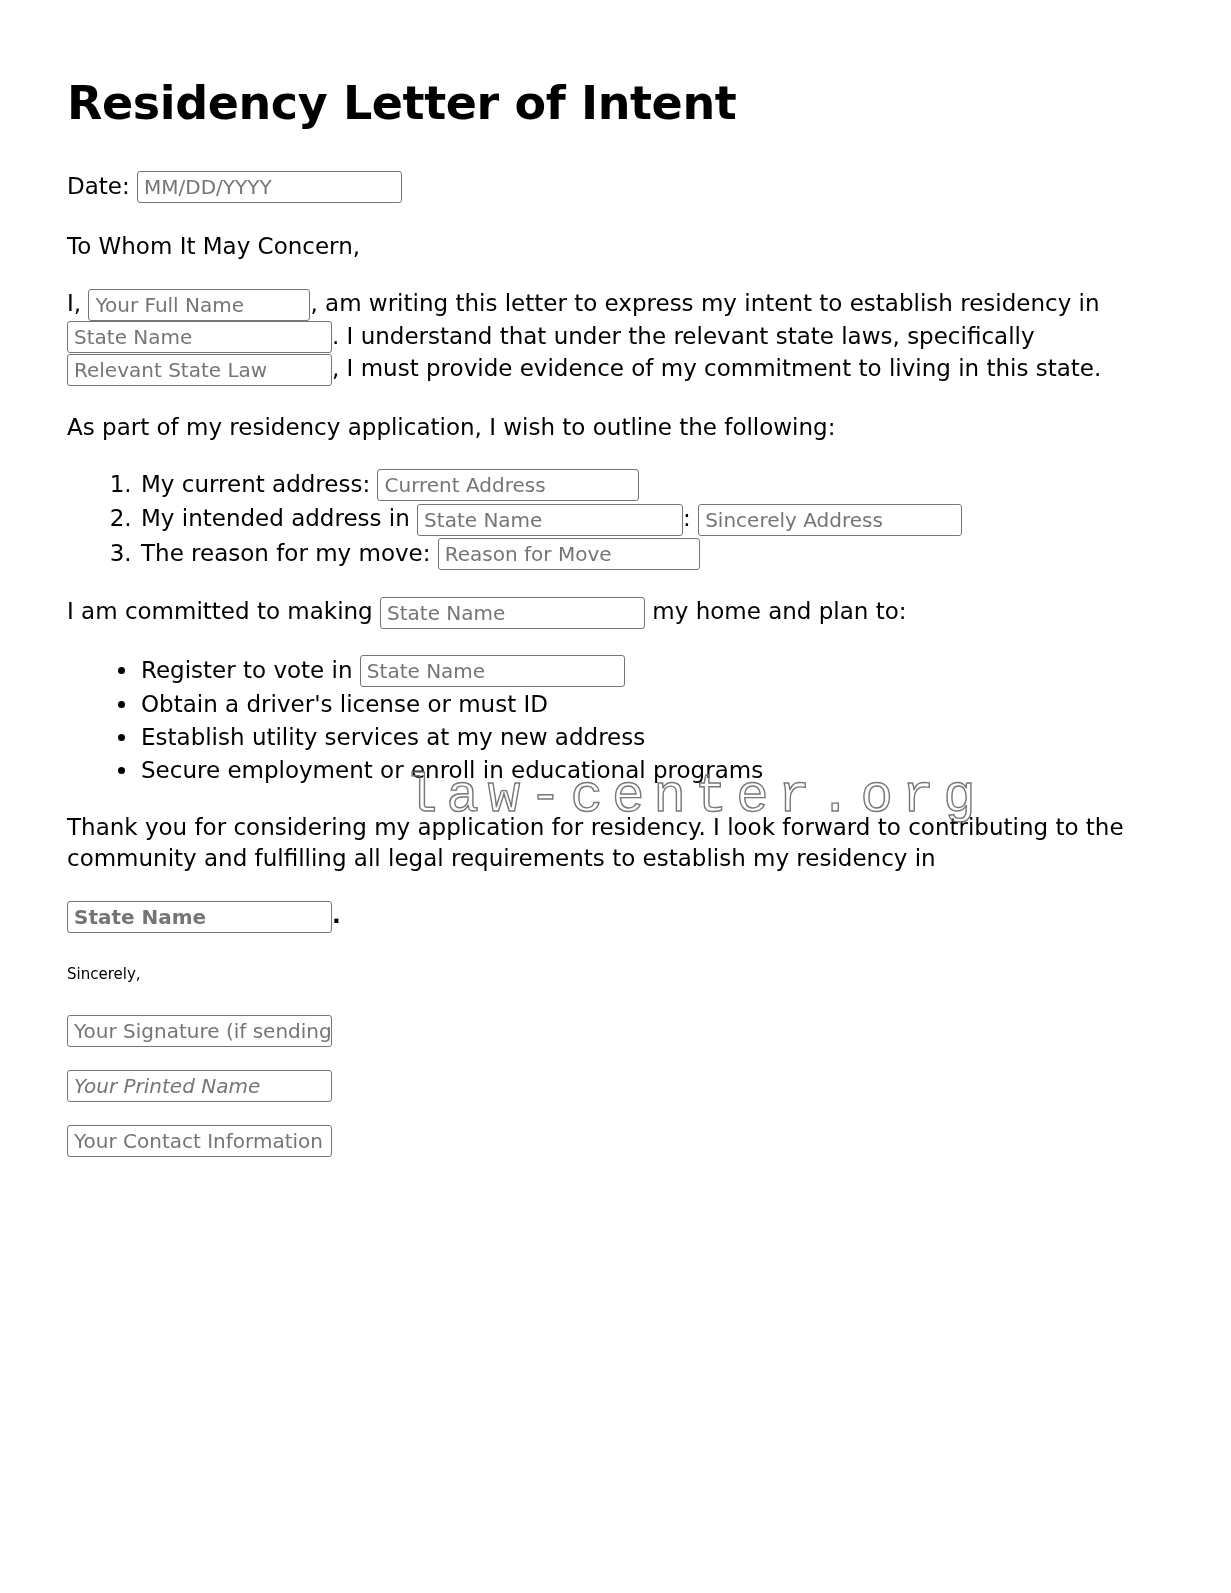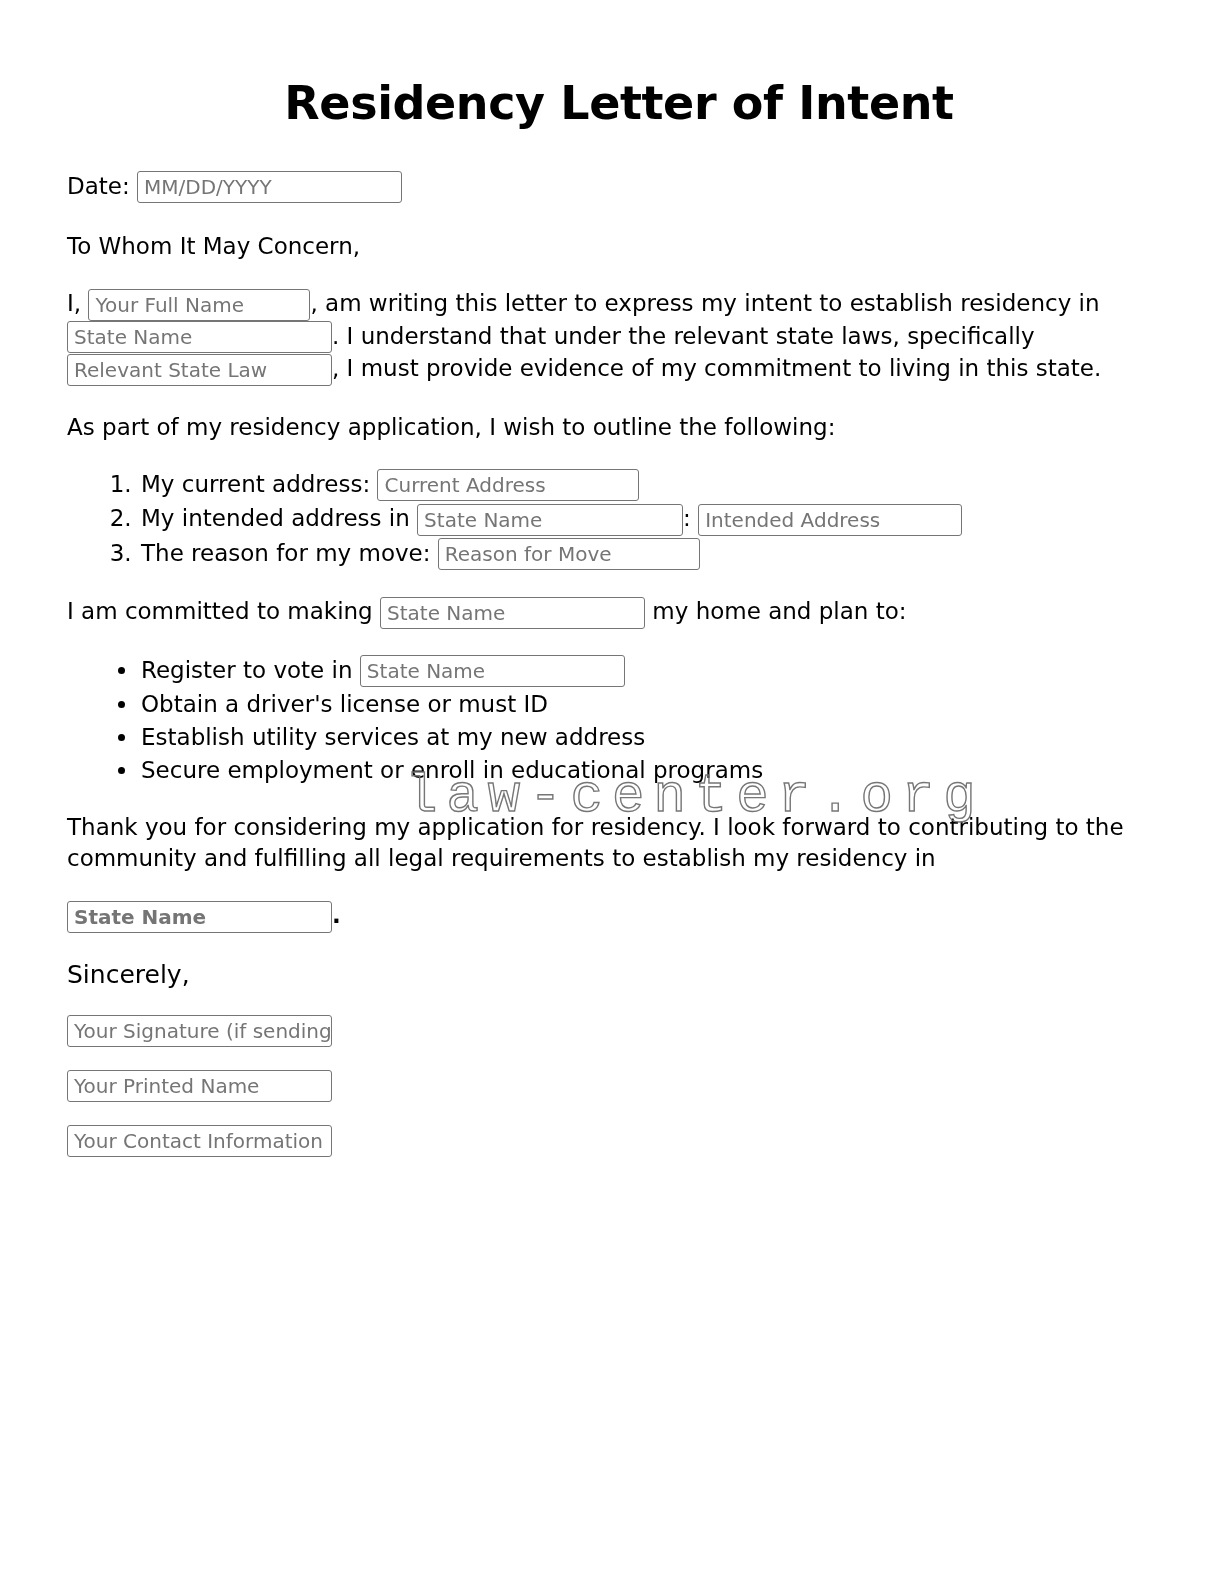--- a/index.html
+++ b/index.html
@@ -21,21 +21,20 @@
     box-sizing: border-box;
     width: 1231px;
   }
   h1.doc-title {
     font-size: 46px;
     font-weight: bold;
     letter-spacing: -0.4px;
     margin: 0 0 42px 0;
     line-height: 1.1;
     font-family: "DejaVu Sans", "Liberation Sans", sans-serif;
-    text-align: center;
   }
   p.para {
     font-size: 23px;
     line-height: 31px;
     margin: 0 0 26px 0;
     color: #000;
   }
   .field {
     display: inline-block;
     vertical-align: middle;
@@ -59,21 +58,21 @@
   .f-state1  { width: 265px; }
   .f-law     { width: 265px; }
   .f-curaddr { width: 262px; }
   .f-state2  { width: 266px; }
   .f-intaddr { width: 264px; }
   .f-reason  { width: 262px; }
   .f-state3  { width: 265px; }
   .f-state4  { width: 265px; }
   .f-state5  { width: 265px; }
   .f-sig     { width: 265px; }
-  .f-printed { width: 265px; }
+  .f-printed { width: 265px; font-style: italic; }
   .f-contact { width: 265px; }
 
   .date-row {
     font-size: 23px;
     line-height: 31px;
     margin: 4px 0 28px 0;
   }
   ol.numlist {
     font-size: 23px;
     line-height: 31px;
@@ -93,21 +92,21 @@
   }
   ul.bullist li {
     margin: 0 0 2px 0;
     padding-left: 2px;
   }
   .sig-block .field {
     display: block;
     margin-bottom: 23px;
   }
   .sincerely {
-    font-size: 25px;
+    font-size: 15px;
     line-height: 31px;
     margin: 16px 0 25px 0;
   }
   .watermark {
     position: absolute;
     left: 405px;
     top: 766px;
     font-size: 54px;
     letter-spacing: 9px;
     color: transparent;
@@ -145,21 +144,21 @@
   <p class="para">As part of my residency application, I wish to outline the following:</p>
 
   <ol class="numlist">
     <li>
       <span>My current address:</span>
       <span class="field f-curaddr">Current Address</span>
     </li>
     <li>
       <span>My intended address in</span>
       <span class="field f-state2">State Name</span><span>:</span>
-      <span class="field f-intaddr">Intended Address</span>
+      <span class="field f-intaddr">Sincerely Address</span>
     </li>
     <li>
       <span>The reason for my move:</span>
       <span class="field f-reason">Reason for Move</span>
     </li>
   </ol>
 
   <p class="para">
     <span>I am committed to making</span>
     <span class="field f-state3">State Name</span>

